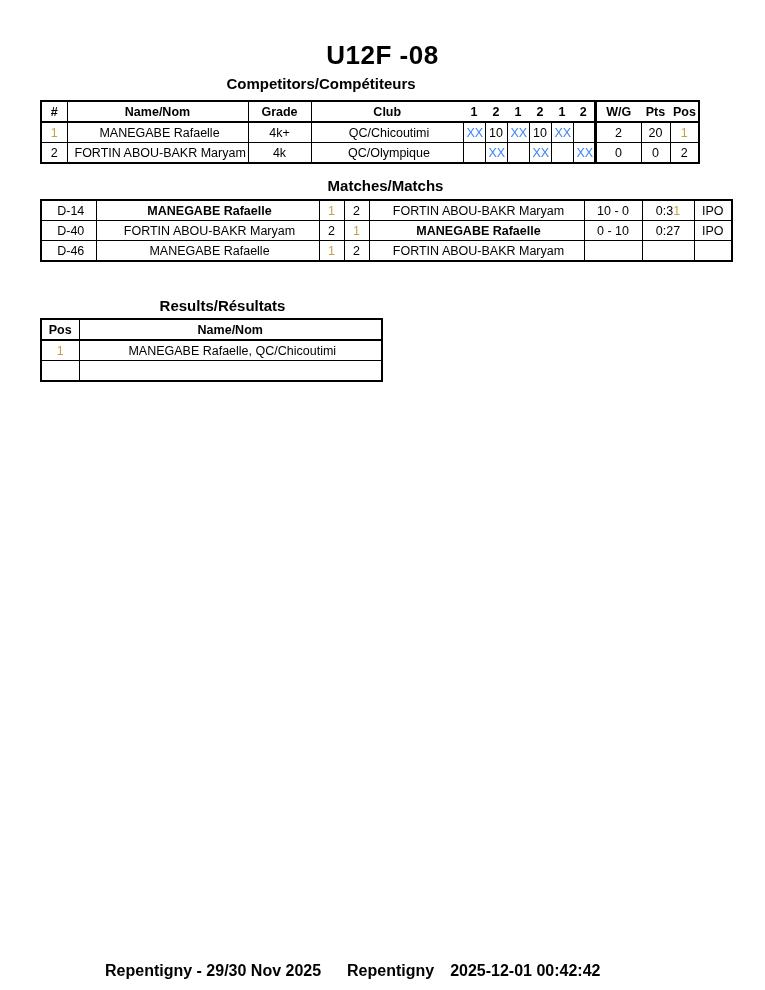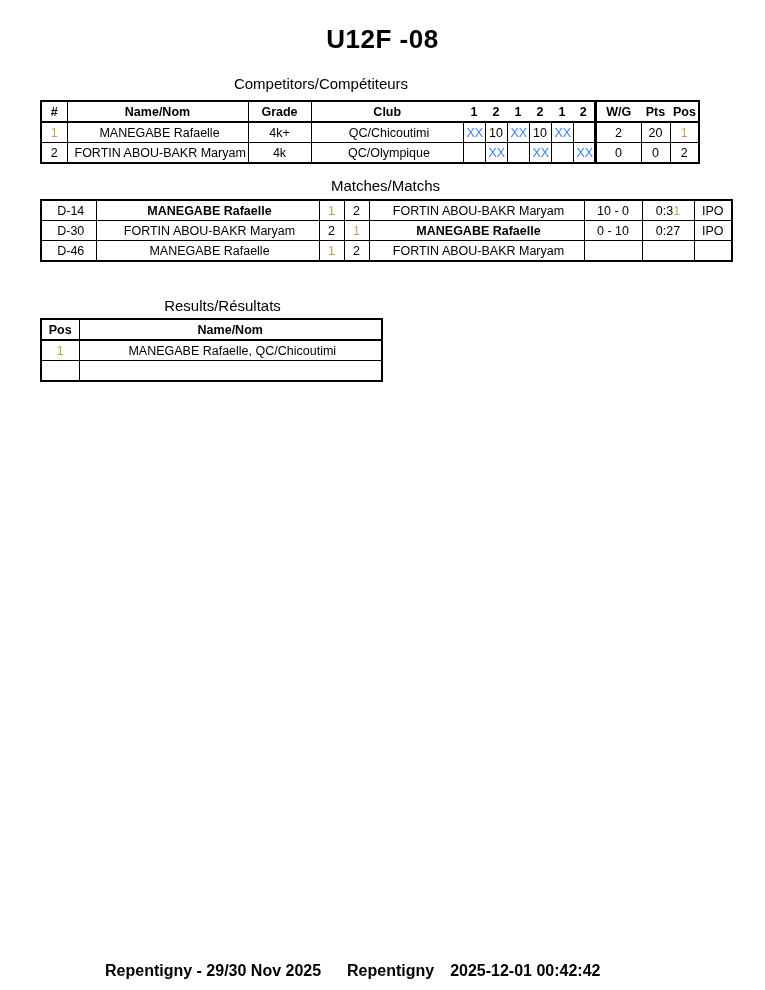--- a/index.html
+++ b/index.html
@@ -1,24 +1,24 @@
 <!DOCTYPE html>
 <html><head>
 <meta charset="utf-8">
 <style>
   html,body{margin:0;padding:0;}
   body{
     width:765px;height:990px;background:#ffffff;position:relative;
     font-family:"Liberation Sans", sans-serif;color:#000;
   }
   .title{
-    position:absolute;top:24px;left:0;width:765px;text-align:center;
+    position:absolute;top:40px;left:0;width:765px;text-align:center;
     font-size:26px;font-weight:bold;letter-spacing:.5px;
   }
-  .sec{position:absolute;font-weight:normal;font-size:15px;text-align:center;}
+  .sec{position:absolute;font-weight:bold;font-size:15px;text-align:center;}
   #sec-comp{top:75px;left:40px;width:562px;}
   #sec-match{top:177px;left:40px;width:691px;}
   #sec-res{top:297px;left:40px;width:365px;}
   table{
     border-collapse:collapse;table-layout:fixed;position:absolute;
     border:2px solid #000;
   }
   #t-comp{top:100px;left:40px;width:658px;}
   #t-match{top:199px;left:40px;width:691px;}
   #t-res{top:318px;left:40px;width:341px;}
@@ -129,21 +129,21 @@
     <td class="l">D-14</td>
     <td class="l b">MANEGABE Rafaelle</td>
     <td class="c gold">1</td>
     <td class="c">2</td>
     <td class="l">FORTIN ABOU-BAKR Maryam</td>
     <td class="c">10 - 0</td>
     <td class="c"><span>0:3</span><span class="gold">1</span></td>
     <td class="c">IPO</td>
   </tr>
   <tr>
-    <td class="l">D-30</td>
+    <td class="l">D-40</td>
     <td class="l">FORTIN ABOU-BAKR Maryam</td>
     <td class="c">2</td>
     <td class="c gold">1</td>
     <td class="l b">MANEGABE Rafaelle</td>
     <td class="c">0 - 10</td>
     <td class="c"><span>0:27</span><span class="gold"></span></td>
     <td class="c">IPO</td>
   </tr>
   <tr>
     <td class="l">D-46</td>

